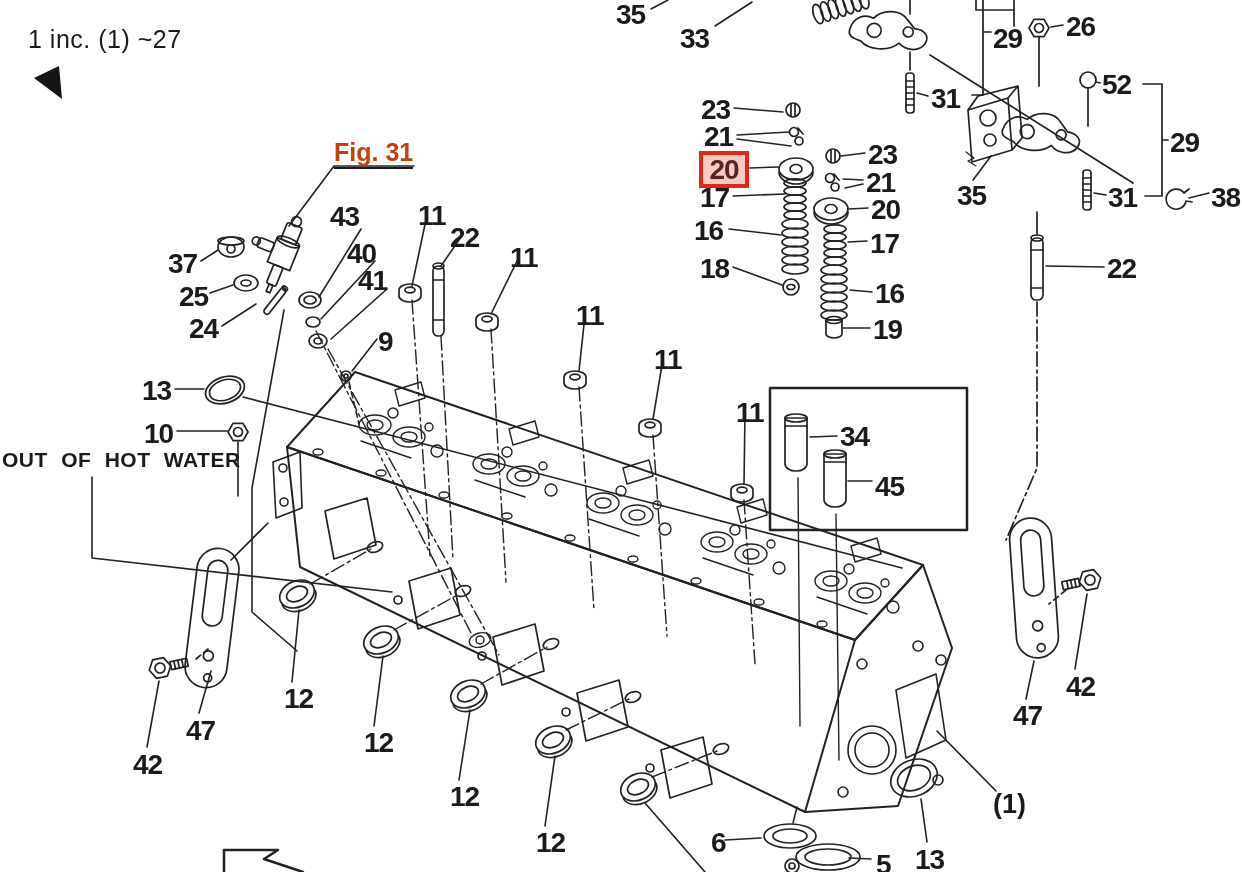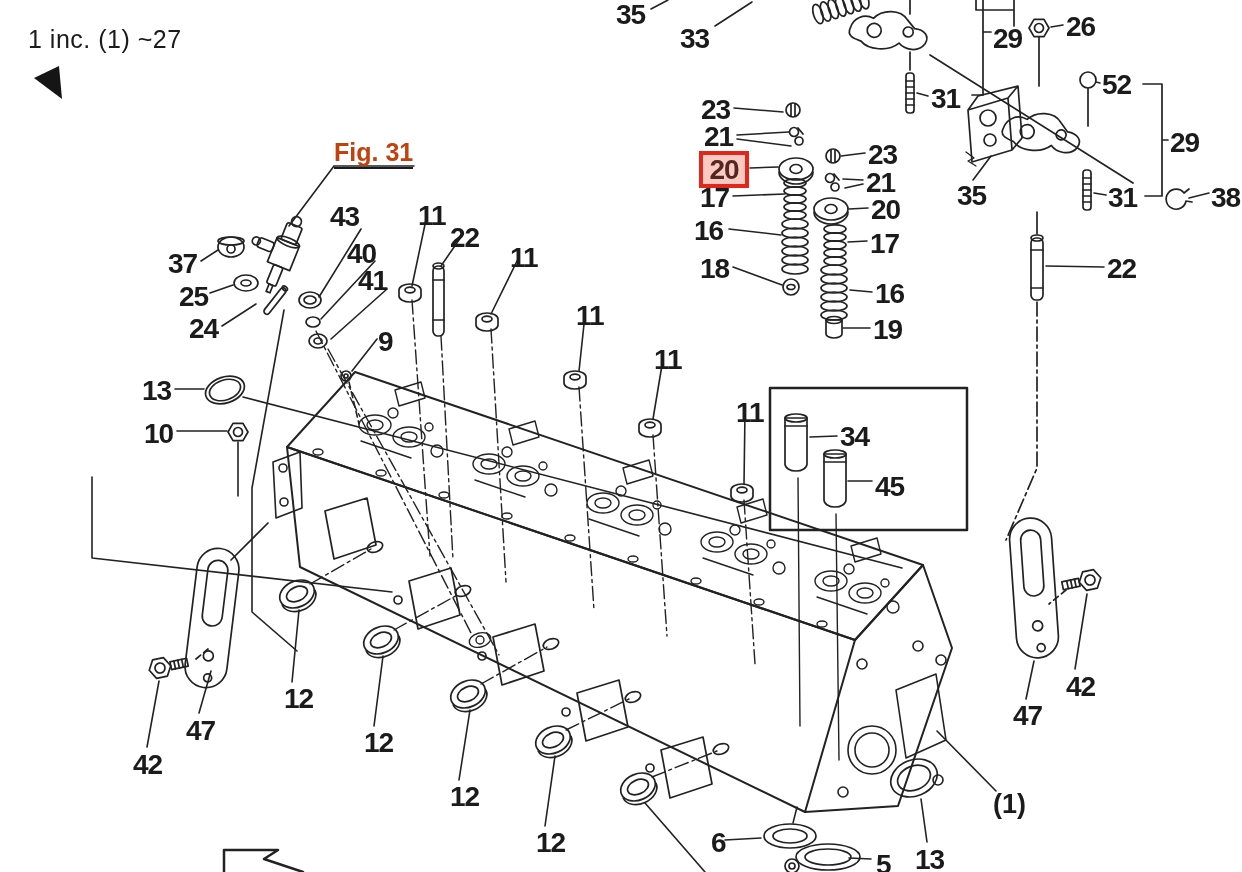--- a/index.html
+++ b/index.html
@@ -470,15 +470,16 @@
       <div class="co" style="left: 876px; top: 850px;">5</div>
       <div class="co" style="left: 915px; top: 845px;">13</div>
       <div class="co" style="left: 133px; top: 750px;">42</div>
       <div class="co" style="left: 186px; top: 716px;">47</div>
       <div class="co" style="left: 1066px; top: 672px;">42</div>
       <div class="co" style="left: 1013px; top: 701px;">47</div>
     </div>
 
 <div id="note">1 inc. (1) ~27</div>
 <div id="figref">Fig. 31</div>
+<div id="caption-water">OUT OF HOT WATER</div>
 <div id="asmref">(1)</div>
 
 </div>
 
 </body></html>

